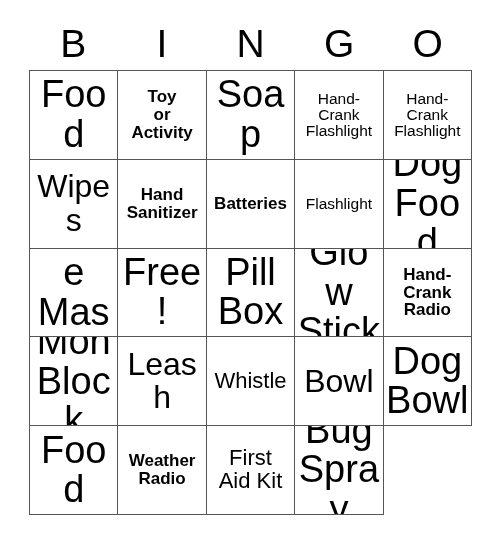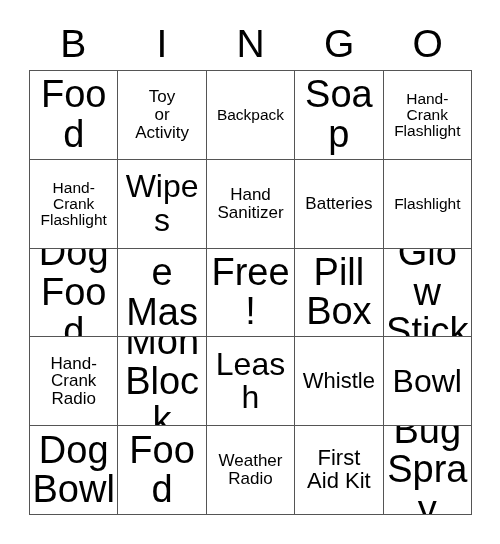--- a/index.html
+++ b/index.html
@@ -80,21 +80,21 @@
     line-height: 1.04;
     color: #000000;
     word-wrap: break-word;
     white-space: pre-line;
   }
 
   
   .fs-xl  { font-size: 38px; }
   .fs-lg  { font-size: 32px; }
   .fs-md  { font-size: 22px; }
-  .fs-sm  { font-size: 17px; }
+  .fs-sm  { font-size: 17px; font-weight: bold; }
   .fs-xs  { font-size: 15.5px; }
 </style>
 </head>
 <body>
 
 <div id="bingo-card">
 
   <div id="bingo-header">
       <div class="header-letter">B</div>
       <div class="header-letter">I</div>
@@ -106,23 +106,20 @@
   <div id="bingo-grid">
       <div class="bingo-cell">
         <span class="cell-text fs-xl">Food</span>
       </div>
       <div class="bingo-cell">
         <span class="cell-text fs-sm">Toy
 or
 Activity</span>
       </div>
       <div class="bingo-cell">
-        <span class="cell-text fs-xs">Backpack</span>
-      </div>
-      <div class="bingo-cell">
         <span class="cell-text fs-xl">Soap</span>
       </div>
       <div class="bingo-cell">
         <span class="cell-text fs-xs">Hand-
 Crank
 Flashlight</span>
       </div>
       <div class="bingo-cell">
         <span class="cell-text fs-xs">Hand-
 Crank

